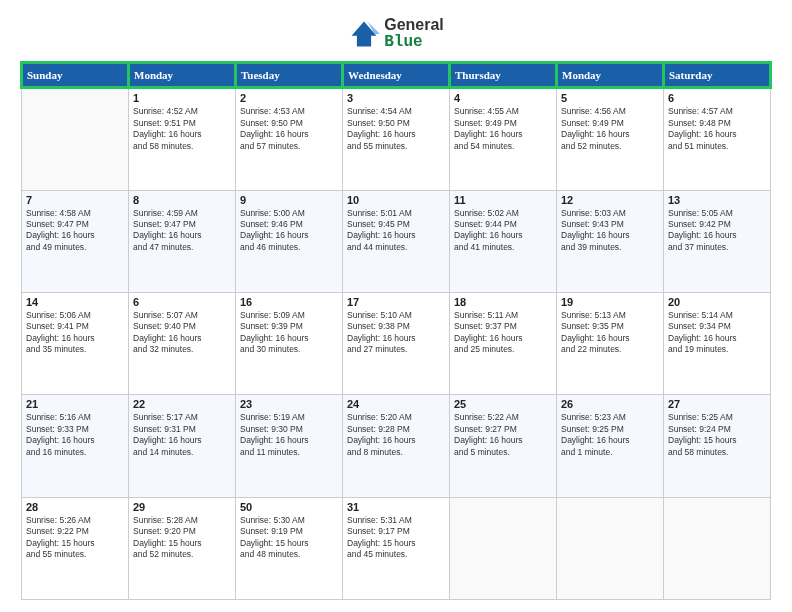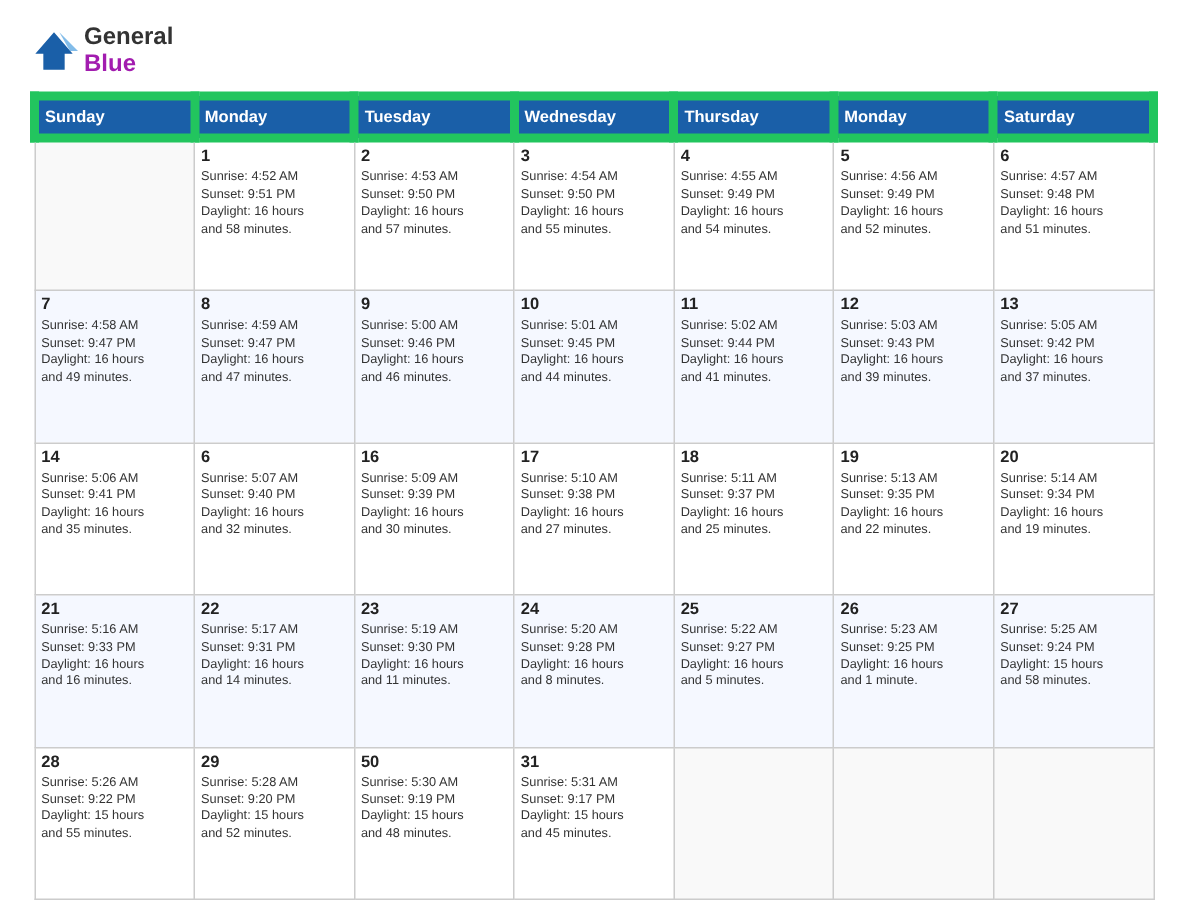--- a/index.html
+++ b/index.html
@@ -12,21 +12,21 @@
     }
     .page {
       width: 792px;
       height: 612px;
       padding: 16px 20px 12px 20px;
       display: flex;
       flex-direction: column;
     }
     .header {
       display: flex;
-      justify-content: space-between;
+      justify-content: center;
       align-items: flex-start;
       margin-bottom: 10px;
     }
     .logo {
       display: flex;
       align-items: center;
       gap: 4px;
     }
     .logo-text {
       display: flex;
@@ -34,21 +34,22 @@
       line-height: 1.1;
     }
     .logo-general {
       font-size: 16px;
       font-weight: bold;
       color: #333;
     }
     .logo-blue {
       font-size: 16px;
       font-weight: bold;
-      color: #a21caf;
+      color: #15803d;
+      font-family: Liberation Mono, monospace;
     }
     .logo-icon {
       width: 32px;
       height: 32px;
     }
     .title-block {
       text-align: right;
     }
     .month-title {
       font-size: 36px;
@@ -67,21 +68,22 @@
       width: 100%;
       table-layout: fixed;
     }
     .calendar th {
       background: #1a5fa8;
       color: #fff;
       font-size: 11px;
       font-weight: bold;
       padding: 5px 4px;
       text-align: left;
-      border: 6px solid #22c55e;
+      border: 3px solid #22c55e;
+      font-family: Liberation Serif, serif;
     }
     .calendar td {
       vertical-align: top;
       border: 1px solid #ccc;
       padding: 3px 4px;
       font-size: 9px;
       color: #333;
       height: 82px;
     }
     .day-num {

